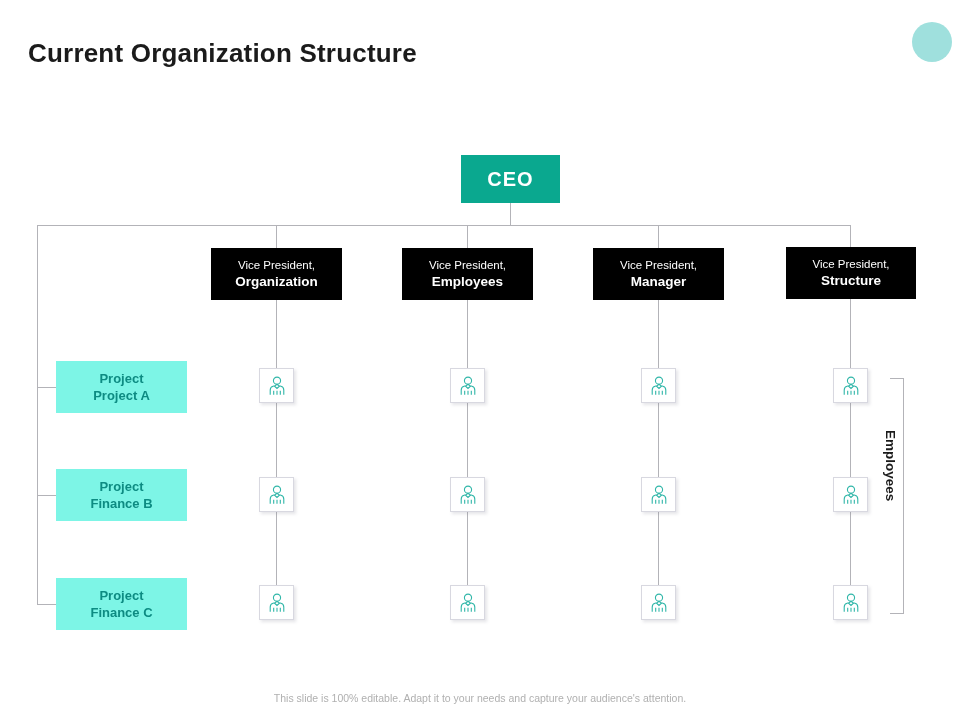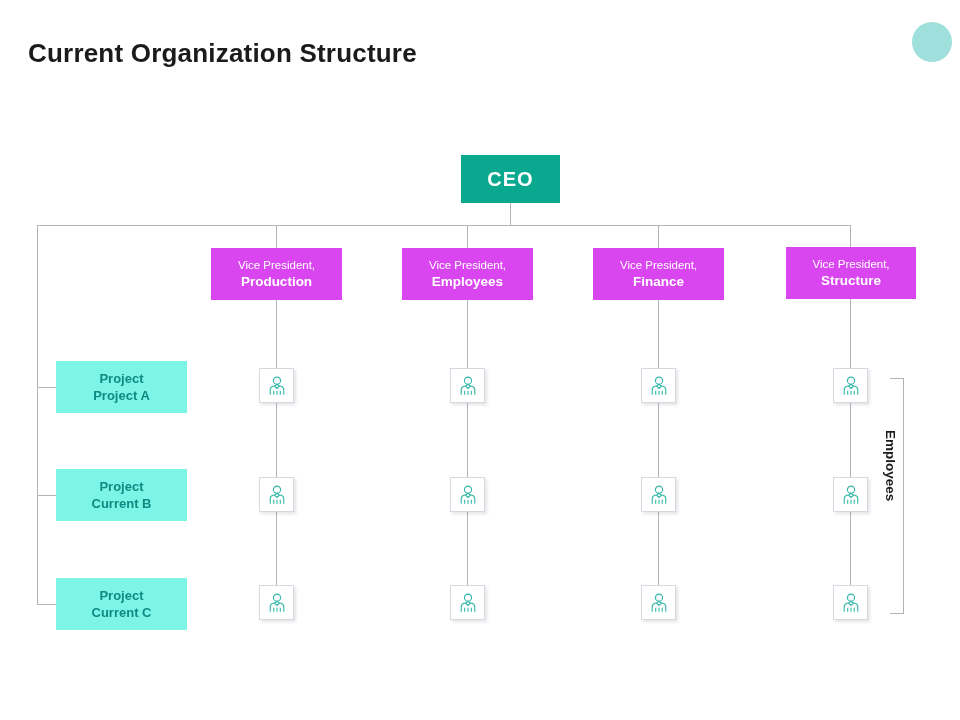--- a/index.html
+++ b/index.html
@@ -61,21 +61,21 @@
     line-height: 1.22;
   }
   .node-ceo {
     background: #0aa88f;
     color: #ffffff;
     font-size: 20px;
     font-weight: bold;
     letter-spacing: 1px;
   }
   .node-vp {
-    background: #d946ef;
+    background: #000000;
     color: #ffffff;
     font-size: 11.5px;
   }
   .node-vp .vp-role { font-weight: normal; }
   .node-vp .vp-dept {
     font-weight: bold;
     font-size: 13.5px;
     margin-top: 2px;
   }
   .node-pm {
@@ -173,51 +173,51 @@
   <div class="ln ln-v" style="left:850px; top:299px; height:69px;"></div>
   <div class="ln ln-v" style="left:850px; top:403px; height:74px;"></div>
   <div class="ln ln-v" style="left:850px; top:512px; height:73px;"></div>
 
   <div class="node node-ceo" style="left:461px; top:155px; width:99px; height:48px;">
     <span>CEO</span>
   </div>
 
   <div class="node node-vp" style="left:211px; top:248px; width:131px; height:52px;">
     <span class="vp-role">Vice President,</span>
-    <span class="vp-dept">Production</span>
+    <span class="vp-dept">Organization</span>
   </div>
 
   <div class="node node-vp" style="left:402px; top:248px; width:131px; height:52px;">
     <span class="vp-role">Vice President,</span>
     <span class="vp-dept">Employees</span>
   </div>
 
   <div class="node node-vp" style="left:593px; top:248px; width:131px; height:52px;">
     <span class="vp-role">Vice President,</span>
-    <span class="vp-dept">Finance</span>
+    <span class="vp-dept">Manager</span>
   </div>
 
   <div class="node node-vp" style="left:786px; top:247px; width:130px; height:52px;">
     <span class="vp-role">Vice President,</span>
     <span class="vp-dept">Structure</span>
   </div>
 
   <div class="node node-pm" style="left:56px; top:361px; width:131px; height:52px;">
     <span>Project</span>
     <span class="pm-l2">Project A</span>
   </div>
 
   <div class="node node-pm" style="left:56px; top:469px; width:131px; height:52px;">
     <span>Project</span>
-    <span class="pm-l2">Current B</span>
+    <span class="pm-l2">Finance B</span>
   </div>
 
   <div class="node node-pm" style="left:56px; top:578px; width:131px; height:52px;">
     <span>Project</span>
-    <span class="pm-l2">Current C</span>
+    <span class="pm-l2">Finance C</span>
   </div>
 
   <div class="emp" style="left:259px; top:368px;">
     <svg width="22" height="22" viewBox="0 0 24 24" fill="none" stroke="#2fb6a8" stroke-width="1.2">
       <circle cx="12" cy="6.2" r="3.9"></circle>
       <path d="M12 10.1 L9.4 12.2 L12 14.6 L14.6 12.2 Z"></path>
       <path d="M4.6 21.6 v-5.3 a4.2 4.2 0 0 1 3.1-4 l1.7-0.5"></path>
       <path d="M19.4 21.6 v-5.3 a4.2 4.2 0 0 0 -3.1-4 l-1.7-0.5"></path>
       <path d="M8.4 21.6 v-4.4 M12 21.6 v-4.4 M15.6 21.6 v-4.4"></path>
     </svg>
@@ -320,14 +320,15 @@
       <path d="M12 10.1 L9.4 12.2 L12 14.6 L14.6 12.2 Z"></path>
       <path d="M4.6 21.6 v-5.3 a4.2 4.2 0 0 1 3.1-4 l1.7-0.5"></path>
       <path d="M19.4 21.6 v-5.3 a4.2 4.2 0 0 0 -3.1-4 l-1.7-0.5"></path>
       <path d="M8.4 21.6 v-4.4 M12 21.6 v-4.4 M15.6 21.6 v-4.4"></path>
     </svg>
   </div>
 
   <div class="bracket"></div>
   <div class="bracket-label">Employees</div>
 
+  <div class="footer-note">This slide is 100% editable. Adapt it to your needs and capture your audience's attention.</div>
 
 </div>
 
 </body></html>

